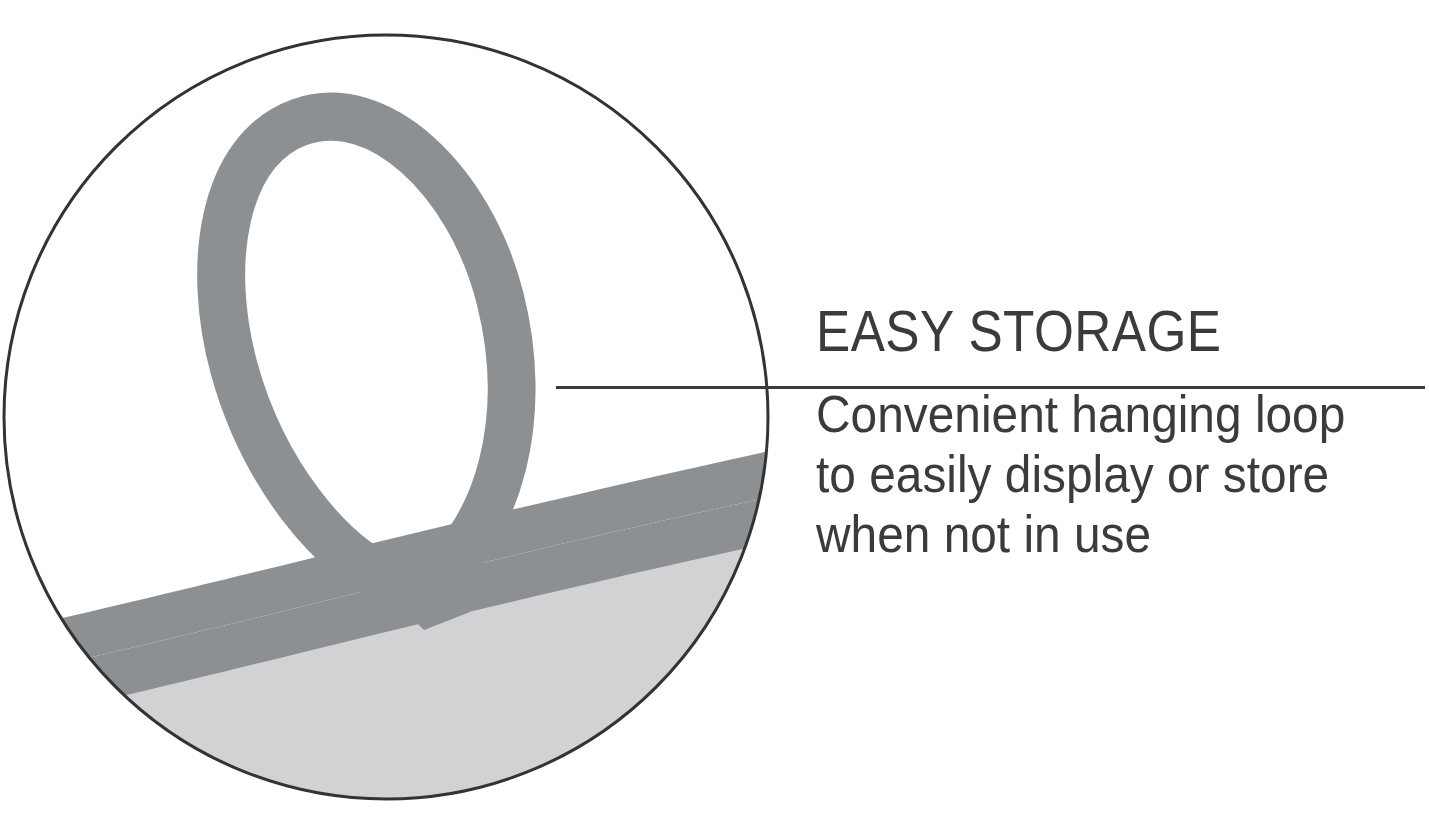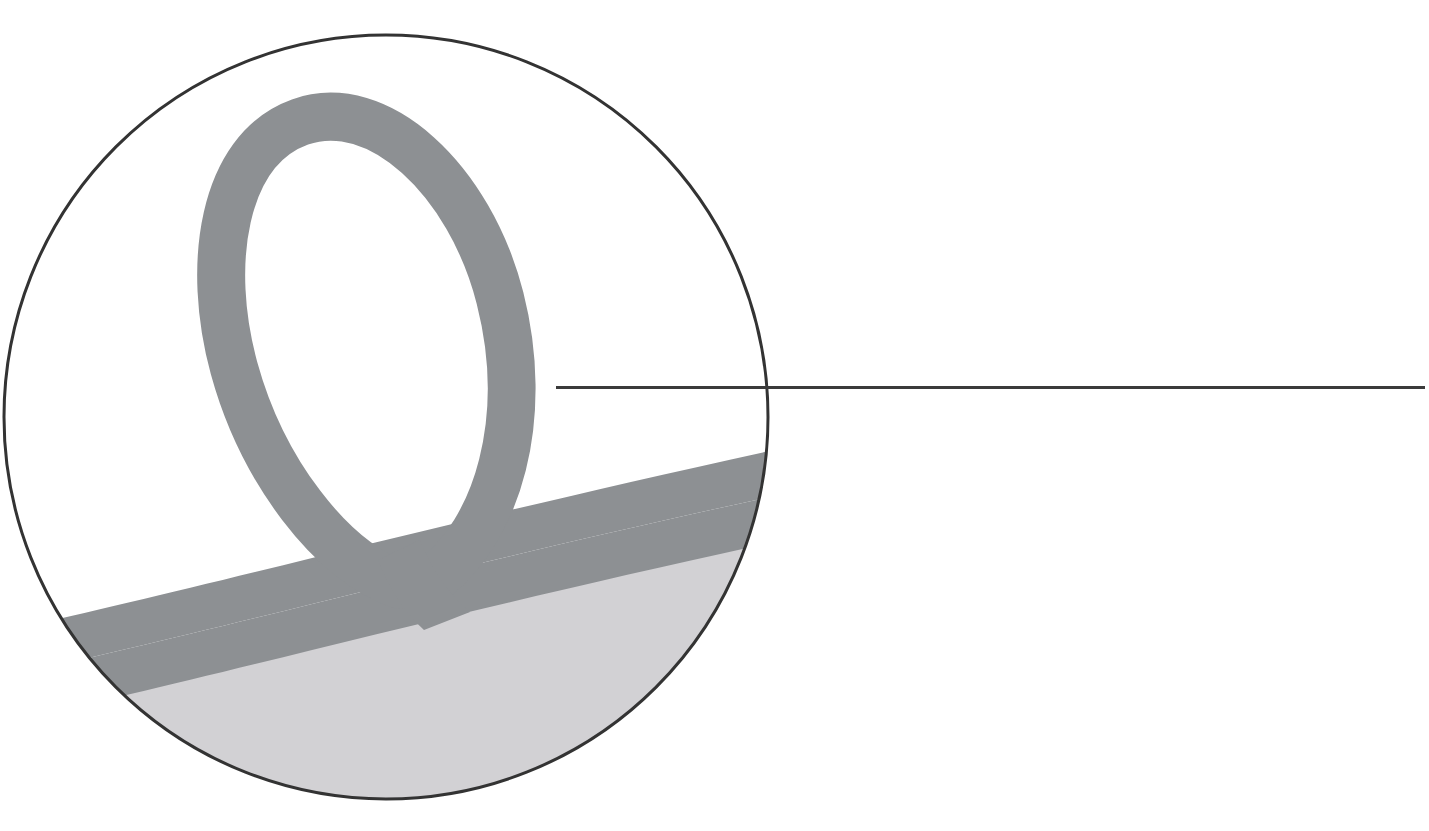--- a/index.html
+++ b/index.html
@@ -118,14 +118,22 @@
                  L 470,612
                  C 448,594 430,566 420,540 Z"></path>
       </g>
 
       <circle cx="386" cy="417" r="382" fill="none" stroke="#333333" stroke-width="3"></circle>
     </svg>
   </div>
 
   <div class="leader-line"></div>
 
+  <div class="callout">
+    <h1 class="callout-title">EASY STORAGE</h1>
+    <p class="callout-body">
+      <span class="body-line">Convenient hanging loop</span>
+      <span class="body-line">to easily display or store</span>
+      <span class="body-line">when not in use</span>
+    </p>
+  </div>
 
 </div>
 
 </body></html>

